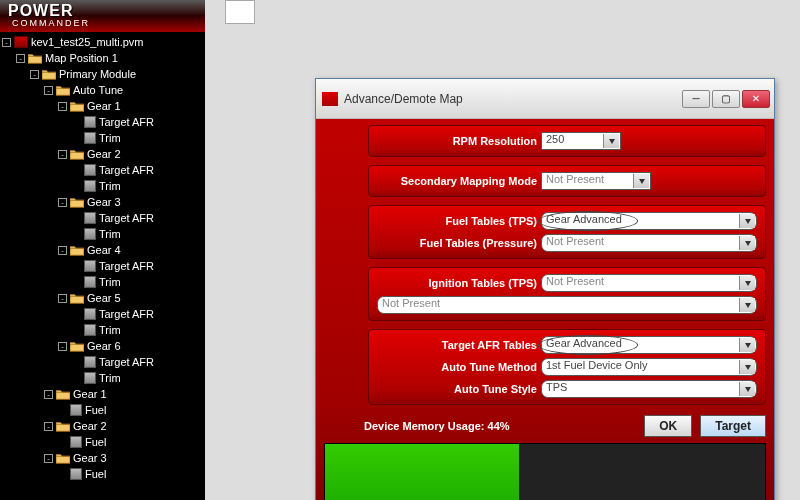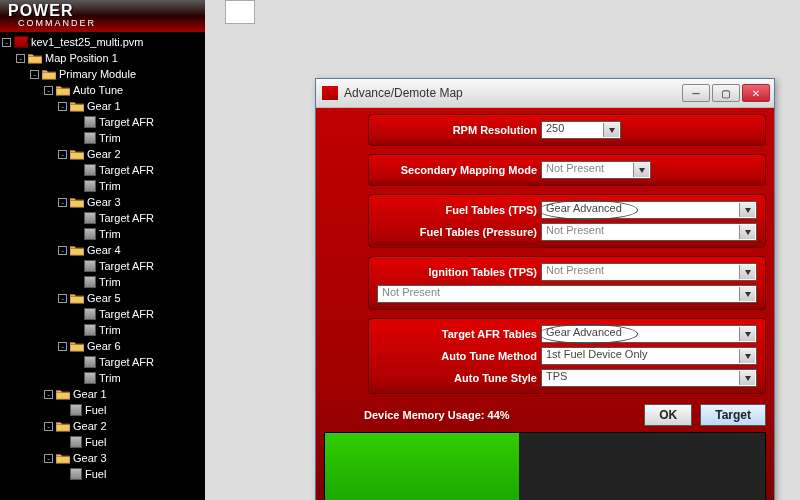--- a/index.html
+++ b/index.html
@@ -36,21 +36,21 @@
     font-weight: 900;
     letter-spacing: 1px;
     color: #fff;
     text-shadow: 1px 1px 0 #000;
     line-height: 0.85;
   }
   .brand-sub {
     font-family: "Arial Black", Arial, sans-serif;
     font-size: 9px;
     letter-spacing: 2px;
-    margin-left: 10px;
+    margin-left: 4px;
     color: #fff;
     text-align: center;
   }
   .brand-v {
     position: absolute;
     right: 4px;
     top: -2px;
     font-family: "Arial Black", Arial, sans-serif;
     font-size: 30px;
     font-weight: 900;
@@ -121,21 +121,21 @@
     left: 315px;
     top: 78px;
     width: 460px;
     background: #eee;
     border: 1px solid #5a7aa0;
     box-shadow: 2px 2px 6px rgba(0,0,0,0.3);
     display: flex;
     flex-direction: column;
   }
   .titlebar {
-    height: 29px;
+    height: 40px;
     background: linear-gradient(to bottom, #fafafa, #d8d8d8);
     display: flex;
     align-items: center;
     padding: 0 4px 0 6px;
     border-bottom: 1px solid #bbb;
   }
   .titlebar .tb-icon {
     width: 16px; height: 14px;
     background: linear-gradient(#d00,#a00);
     margin-right: 6px;
@@ -206,21 +206,21 @@
   .combo .arrow {
     position:absolute;
     right:5px; top:6px;
     width:0;height:0;
     border-left:3px solid transparent;
     border-right:3px solid transparent;
     border-top:5px solid #333;
     z-index:1;
   }
   .combo.narrow { width: 80px; }
-  .combo.wide { flex:1 0 0; }
+  .combo.wide { flex:1 0 0;border-radius:7px; }
 
   .circle-mark {
     position: absolute;
     border: 1px solid #444;
     border-radius: 50%/50%;
     pointer-events: none;
   }
 
   .mem-row {
     display:flex;

